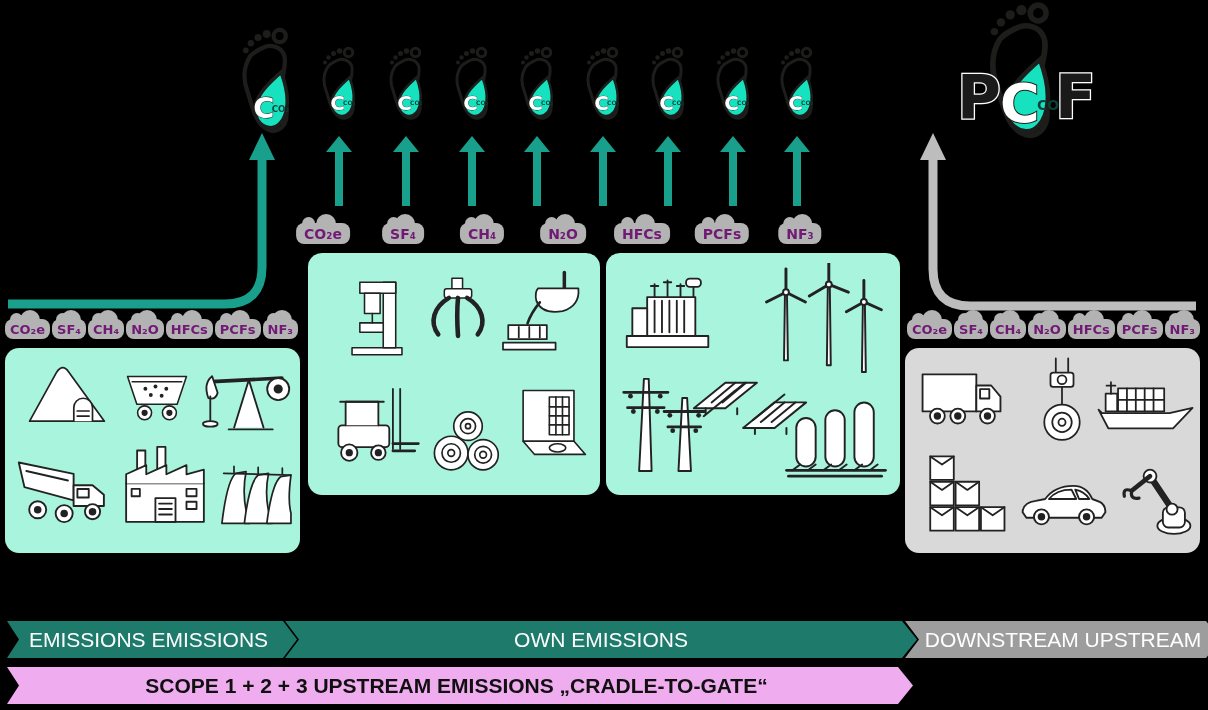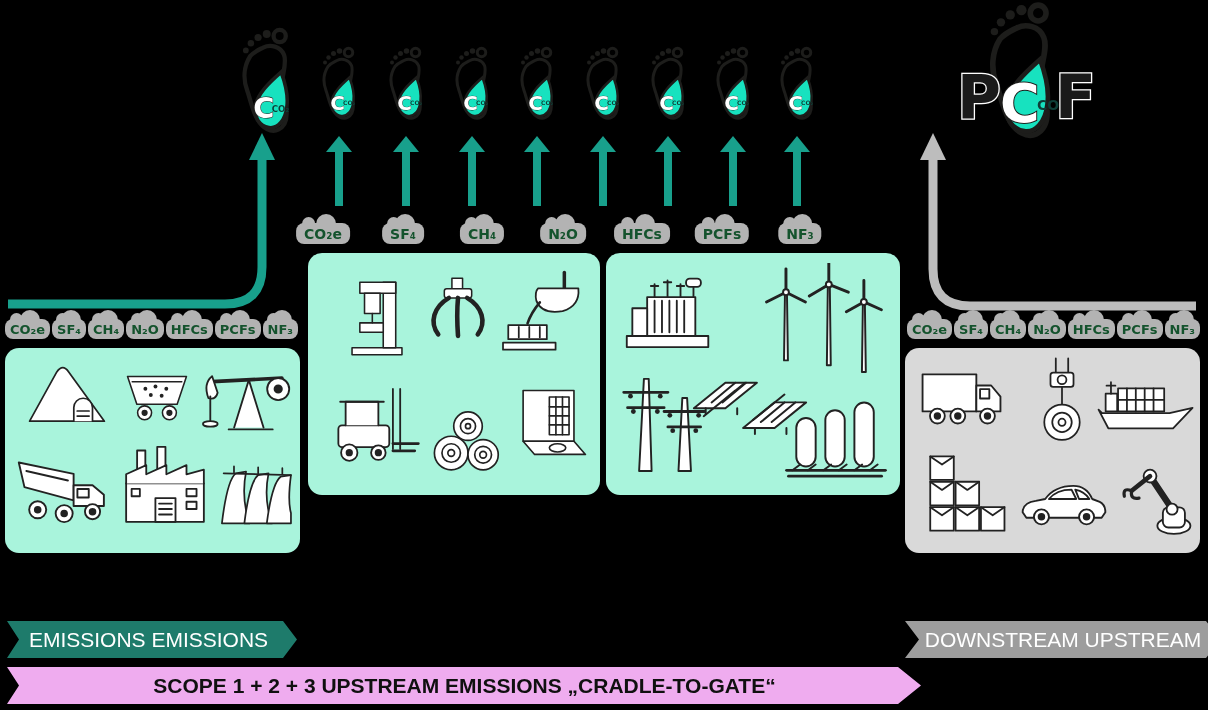--- a/index.html
+++ b/index.html
@@ -11,21 +11,21 @@
   #stage{position:relative;width:1208px;height:710px;overflow:hidden;background:#000;
          font-family:"Liberation Sans",sans-serif;}
   .abs{position:absolute;}
   
   .stamp{position:absolute;top:45px;width:36px;display:flex;flex-direction:column;align-items:center;}
   .stamp .foot{width:36px;height:76px;display:block;}
   .stamp .arr{width:26px;height:70px;margin-top:15px;display:block;color:var(--accent_teal);}
   .bigfoot{left:240px;top:26px;width:52px;height:108px;}
   
   .cloud{position:absolute;transform:translateX(-50%);background:var(--cloud_gray);
-         border-radius:8px;padding:3px 8px 2px;font:bold 14px "DejaVu Sans",sans-serif;color:#14532d;}
+         border-radius:8px;padding:3px 8px 2px;font:bold 14px "DejaVu Sans",sans-serif;color:#701a75;}
   .cloud::before{content:"";position:absolute;left:12%;top:-6px;width:13px;height:11px;
          border-radius:7px 7px 0 0;background:inherit;}
   .cloud::after{content:"";position:absolute;left:55%;top:-9px;transform:translateX(-50%);
          width:20px;height:13px;border-radius:10px 10px 0 0;background:inherit;}
   .cloudrow{position:absolute;display:flex;justify-content:space-between;align-items:flex-end;}
   .cloudrow .cloud{position:relative;transform:none;font-size:13px;padding:3px 5px 2px;}
   
   .panel{position:absolute;border-radius:14px;}
   .mint{background:var(--mint_panel);}
   .gray{background:var(--panel_gray);}
@@ -35,21 +35,21 @@
   
   .banner{position:absolute;height:37px;line-height:37px;text-align:center;
           font-size:21px;color:#fff;white-space:nowrap;}
   .b-upstream{left:0;top:621px;width:297px;background:var(--banner_teal);
       clip-path:polygon(7px 0,283px 0,100% 50%,283px 100%,7px 100%,19px 50%);}
   .b-own{left:285px;top:621px;width:632px;background:var(--banner_teal);
       clip-path:polygon(0 0,617px 0,100% 50%,617px 100%,0 100%,14px 50%);}
   .b-down{left:905px;top:621px;width:316px;background:var(--banner_gray);
       clip-path:polygon(0 0,301px 0,100% 50%,301px 100%,0 100%,14px 50%);}
   .b-scope{left:0;top:667px;width:913px;background:var(--banner_pink);color:#101010;font-weight:bold;
-      clip-path:polygon(7px 0,898px 0,100% 50%,898px 100%,7px 100%,19px 50%);padding-left:8px;}
+      clip-path:polygon(7px 0,898px 0,100% 50%,898px 100%,7px 100%,19px 50%);}
   svg text{font-family:"DejaVu Sans",sans-serif;}
 </style>
 </head>
 <body>
 
 <div id="stage">
 
   <svg width="0" height="0" style="position:absolute">
     <defs>
       <g id="foot-shape">
@@ -481,20 +481,23 @@
           <path d="M36 28 L16 44" stroke-width="5"></path>
           <path d="M16 44 q-10 -4 -8 6 M16 44 q-2 10 8 8" stroke-width="3.5"></path>
           <circle cx="60" cy="64" r="6" fill="#fff"></circle>
         </svg>
     </div>
   </div>
 
   <div class="banner b-upstream">
     <span>EMISSIONS EMISSIONS</span>
   </div>
+  <div class="banner b-own">
+    <span>OWN EMISSIONS</span>
+  </div>
   <div class="banner b-down">
     <span>DOWNSTREAM UPSTREAM</span>
   </div>
   <div class="banner b-scope">
     <span>SCOPE 1 + 2 + 3 UPSTREAM EMISSIONS „CRADLE-TO-GATE“</span>
   </div>
 
 </div>
 
 </body></html>

